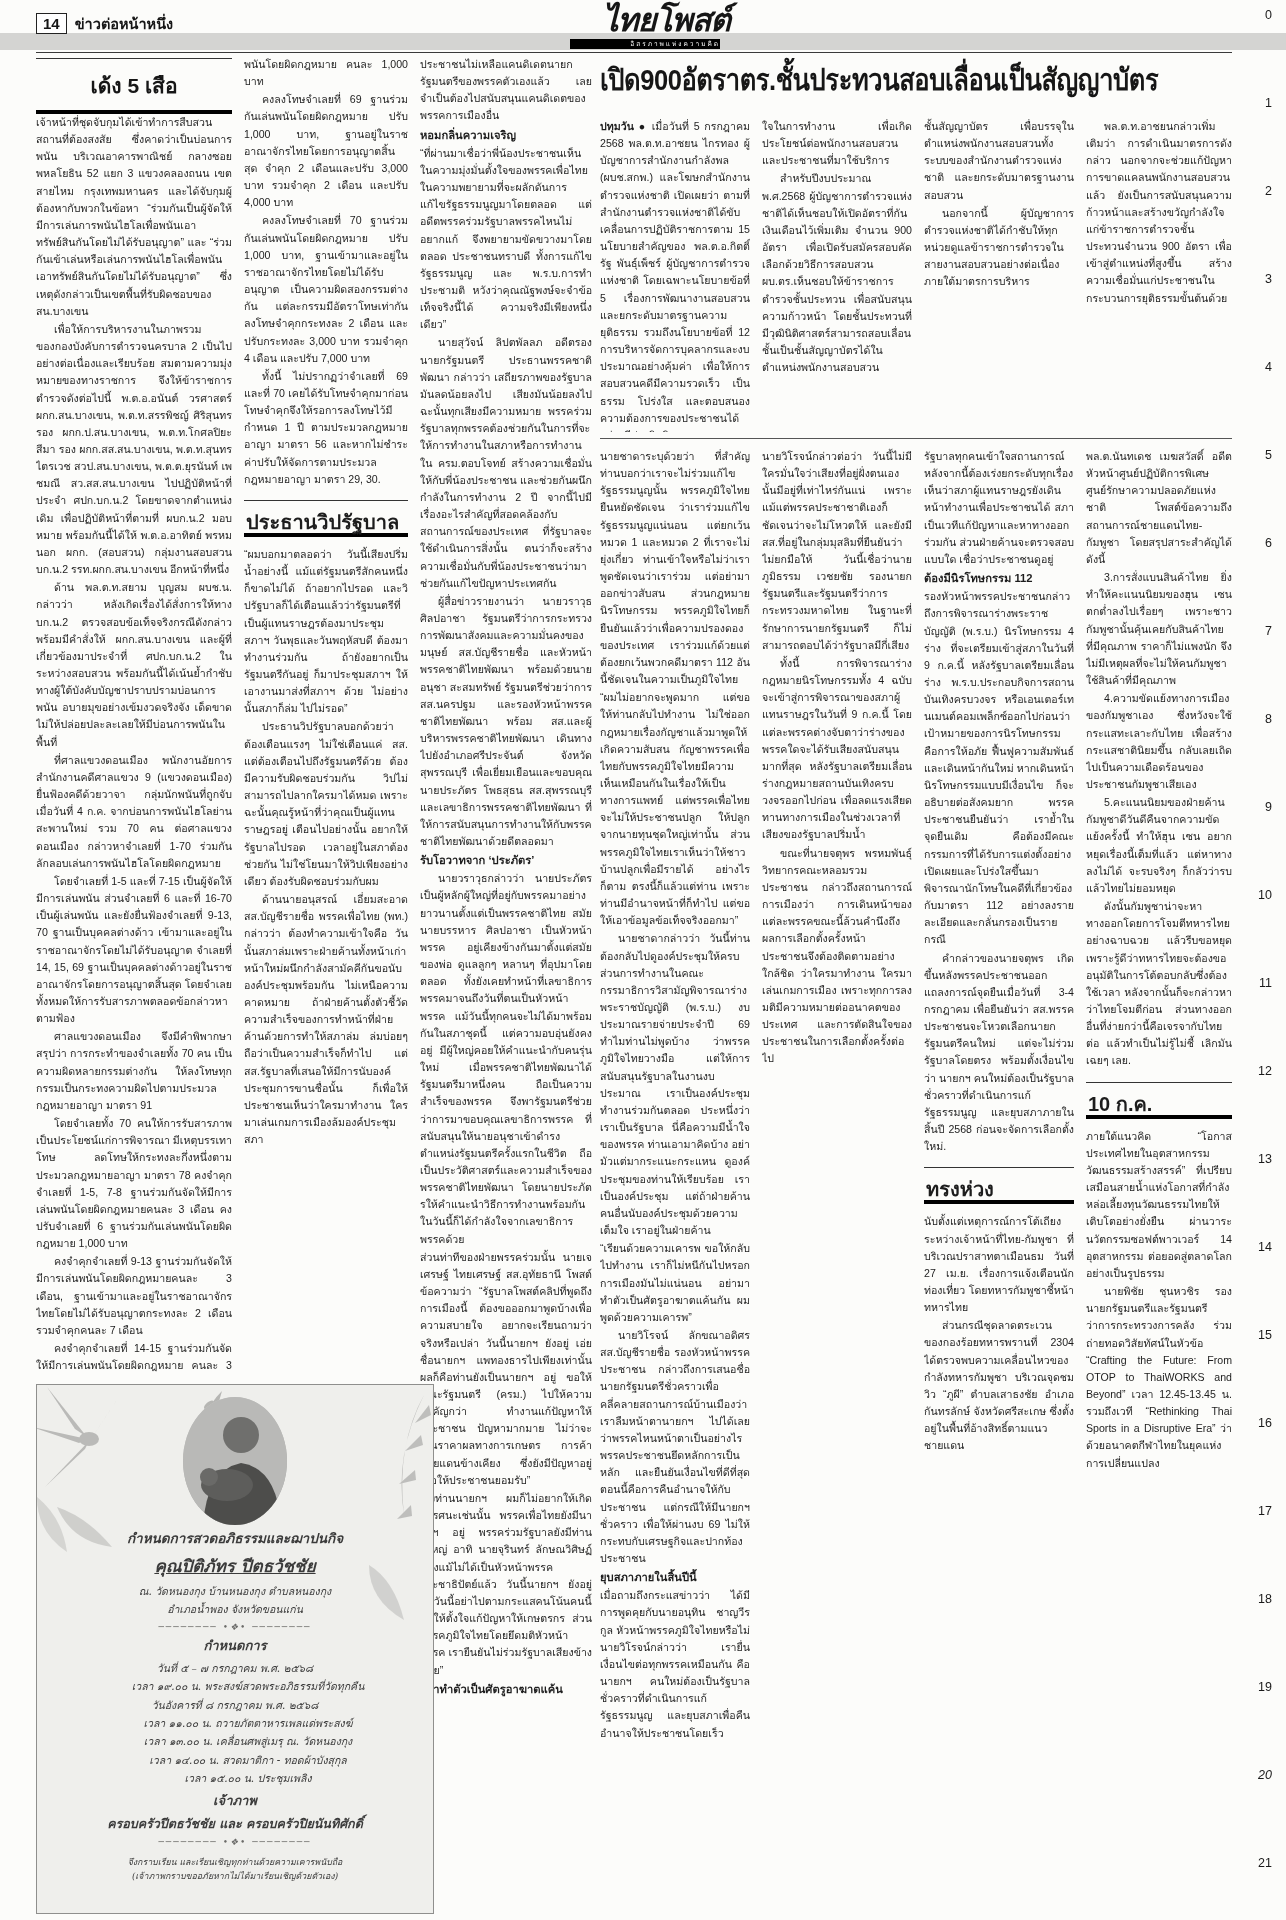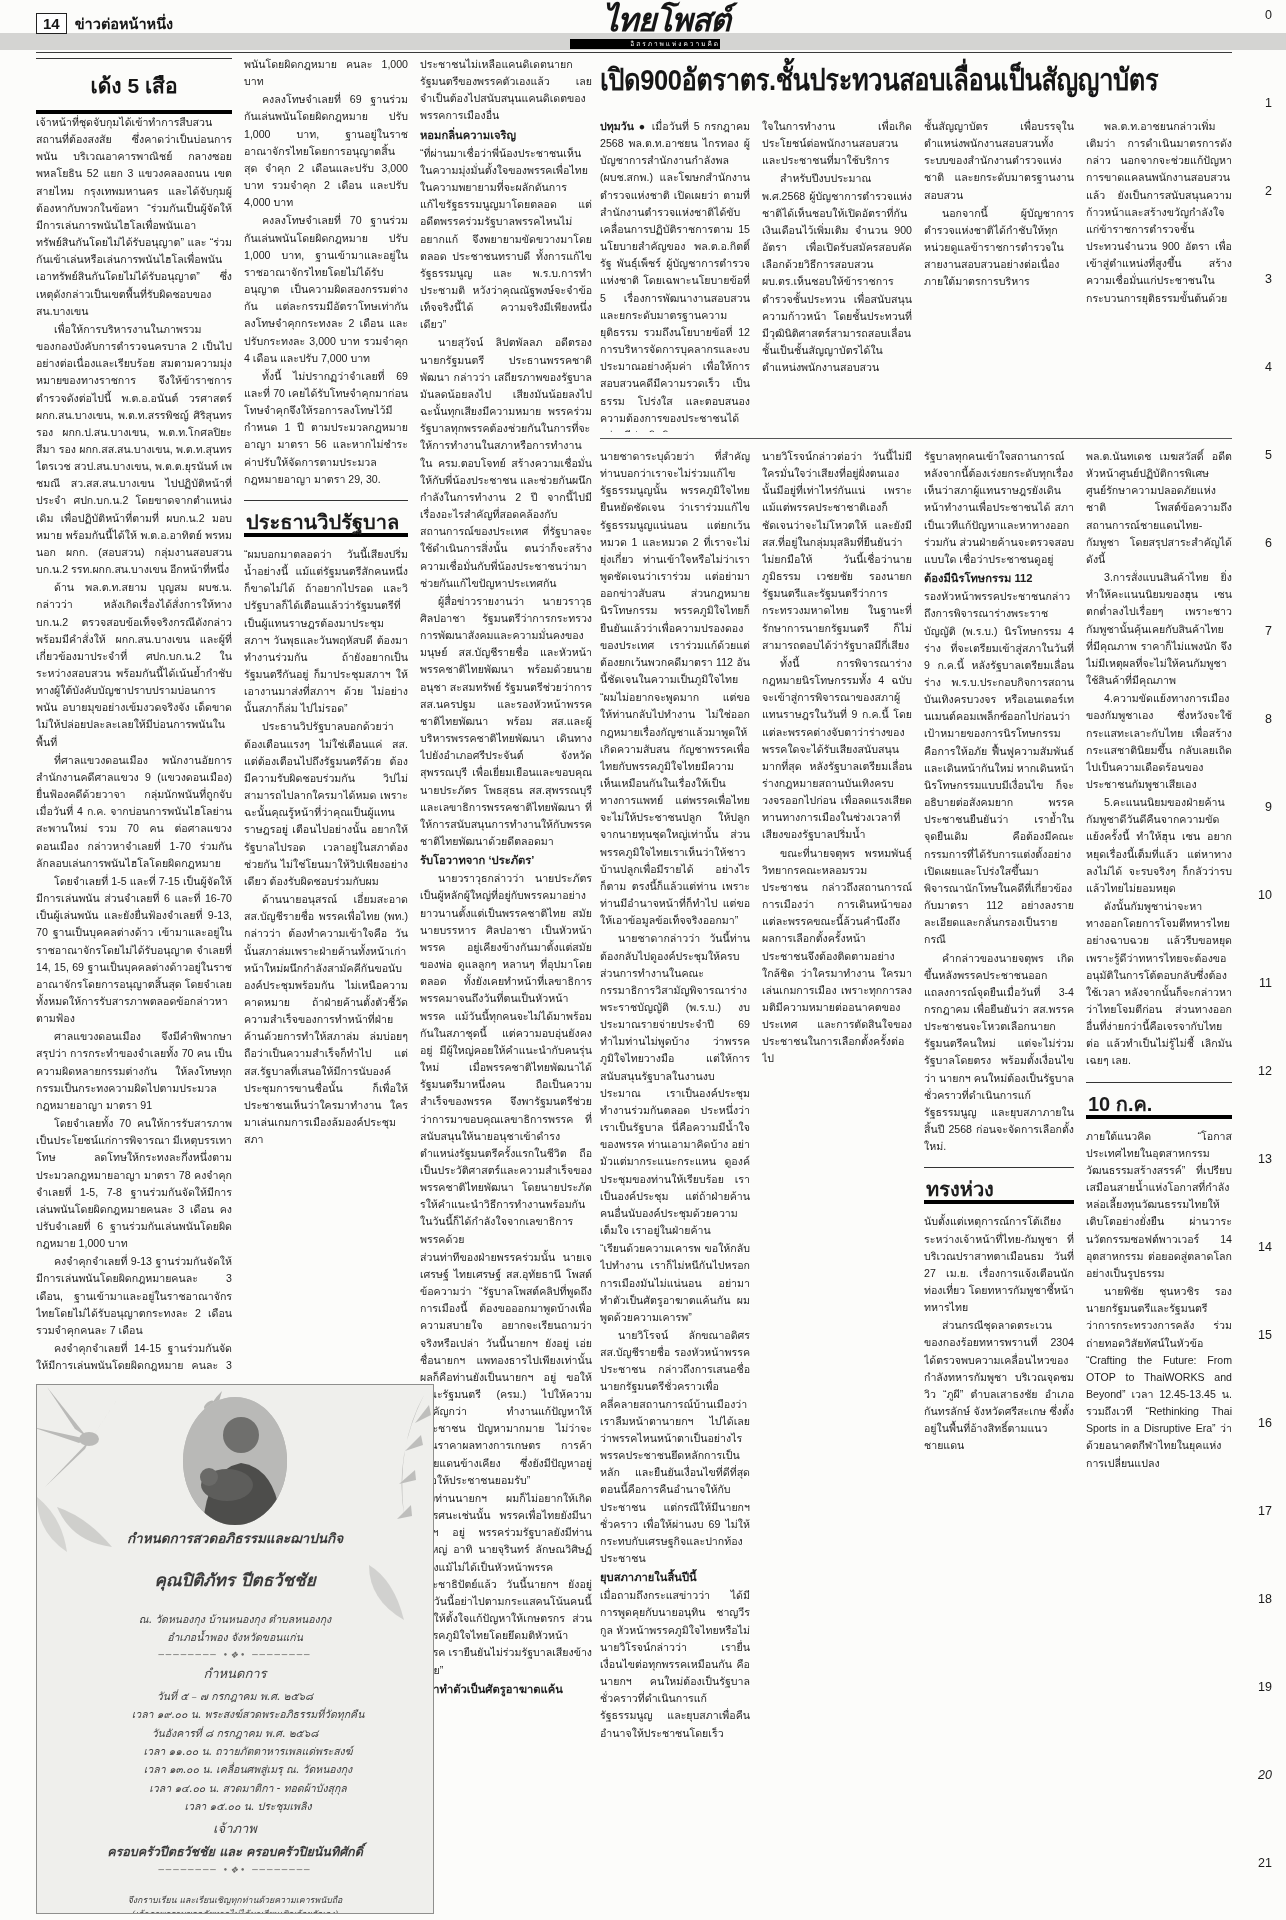--- a/index.html
+++ b/index.html
@@ -28,26 +28,26 @@
             transform:scaleX(0.85);transform-origin:left center;}
   .divider{position:absolute;height:1px;background:#555;}
   
   .ad{position:absolute;left:36px;top:1384px;width:396px;height:528px;border:1px solid #8f8f8d;
       background:#efefec;overflow:hidden;font-family:"DejaVu Serif","Liberation Serif",serif;
       font-style:italic;color:#3b3b3b;text-align:center;}
   .ad .deco{position:absolute;}
   .ad .photo{position:relative;margin:12px auto 2px;width:104px;height:128px;border-radius:50%/50%;overflow:hidden;
              background:linear-gradient(160deg,#cfcfcd,#9a9a98);}
   .ad-t1{font-size:13.5px;font-weight:bold;}
-  .ad-name{font-size:17px;font-weight:bold;margin:17px 0;}
+  .ad-name{font-size:17px;font-weight:bold;margin:3px 0;text-decoration:underline;}
   .ad-line{font-size:10.5px;line-height:1.75;}
   .ad-sep{font-size:9px;letter-spacing:2px;color:#6b6b69;margin:3px 0;}
-  .ad-h{font-size:13px;font-weight:normal;margin:3px 3px;}
+  .ad-h{font-size:13px;font-weight:bold;margin:3px 3px;}
   .ad-host{font-size:12.5px;font-weight:bold;margin:2px 0;}
-  .ad-note{font-size:8.8px;line-height:1.6;margin-top:18px;}
+  .ad-note{font-size:8.8px;line-height:1.6;margin-top:8px;}
   
   .ruler-num{position:absolute;right:14px;width:26px;text-align:right;font-size:12.5px;color:#1a1a1a;}
 </style>
 </head>
 <body>
 
 <div class="page">
 
   <div class="band"></div>
   <div class="hdr-left">

